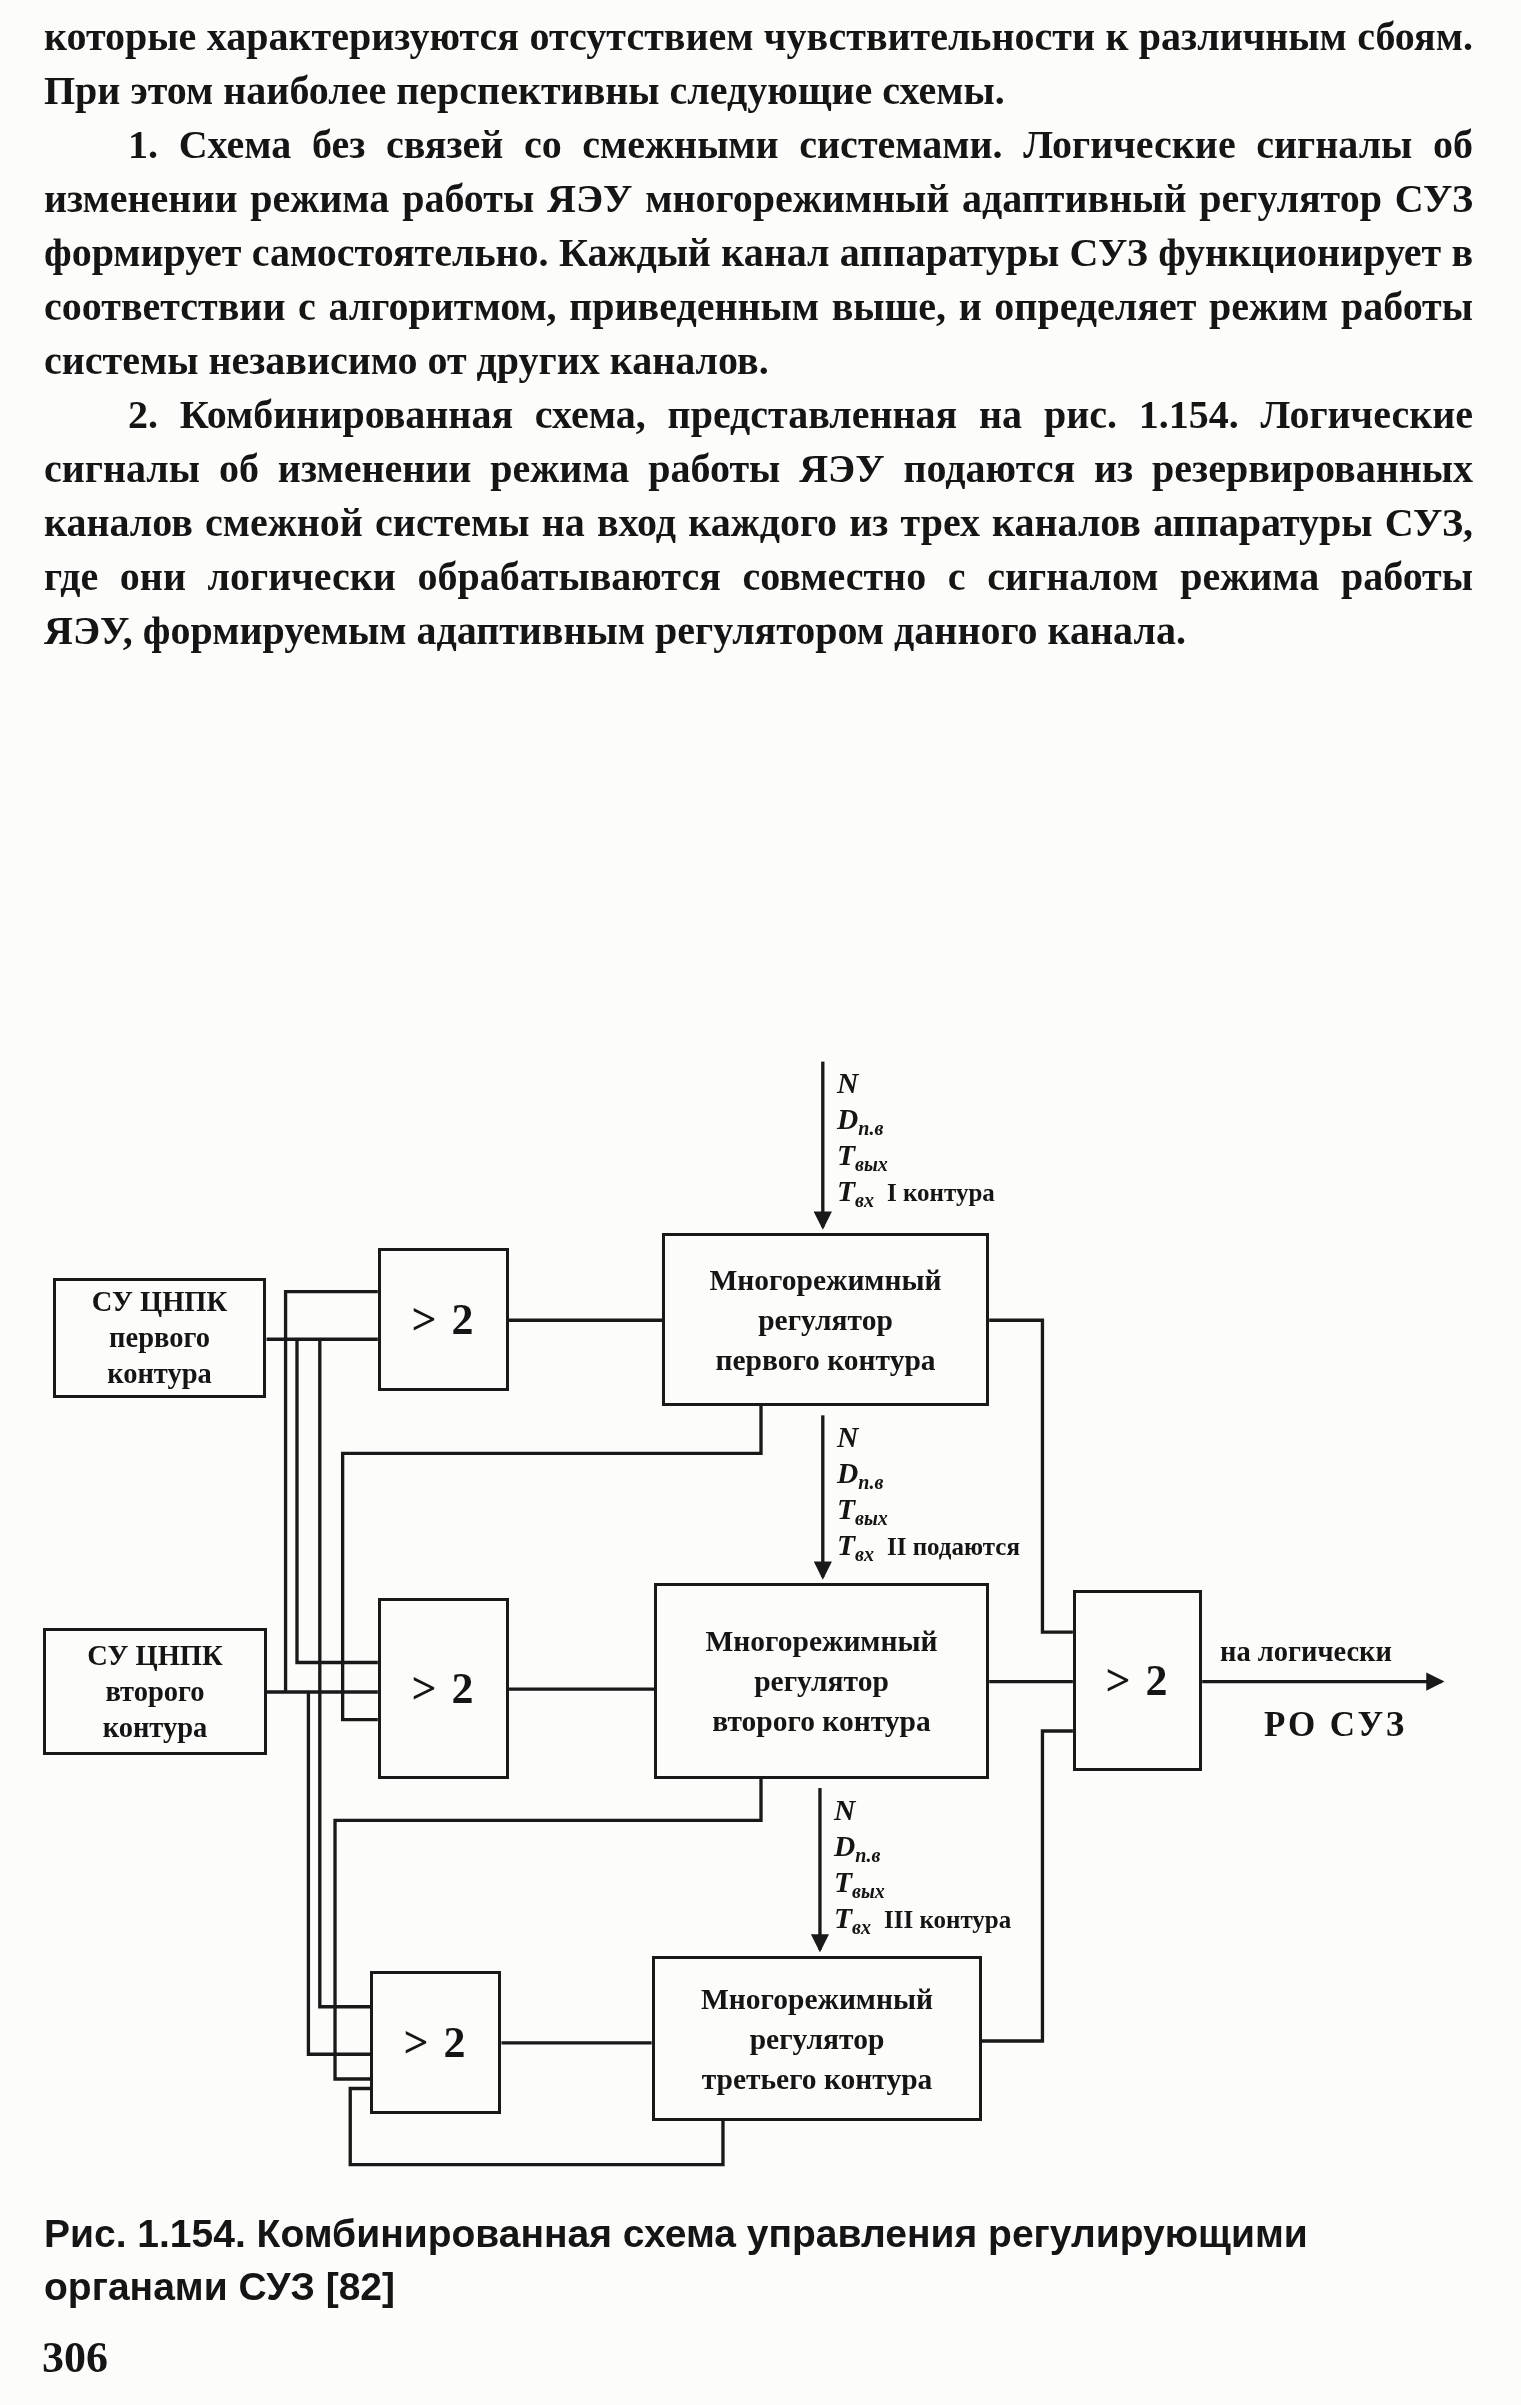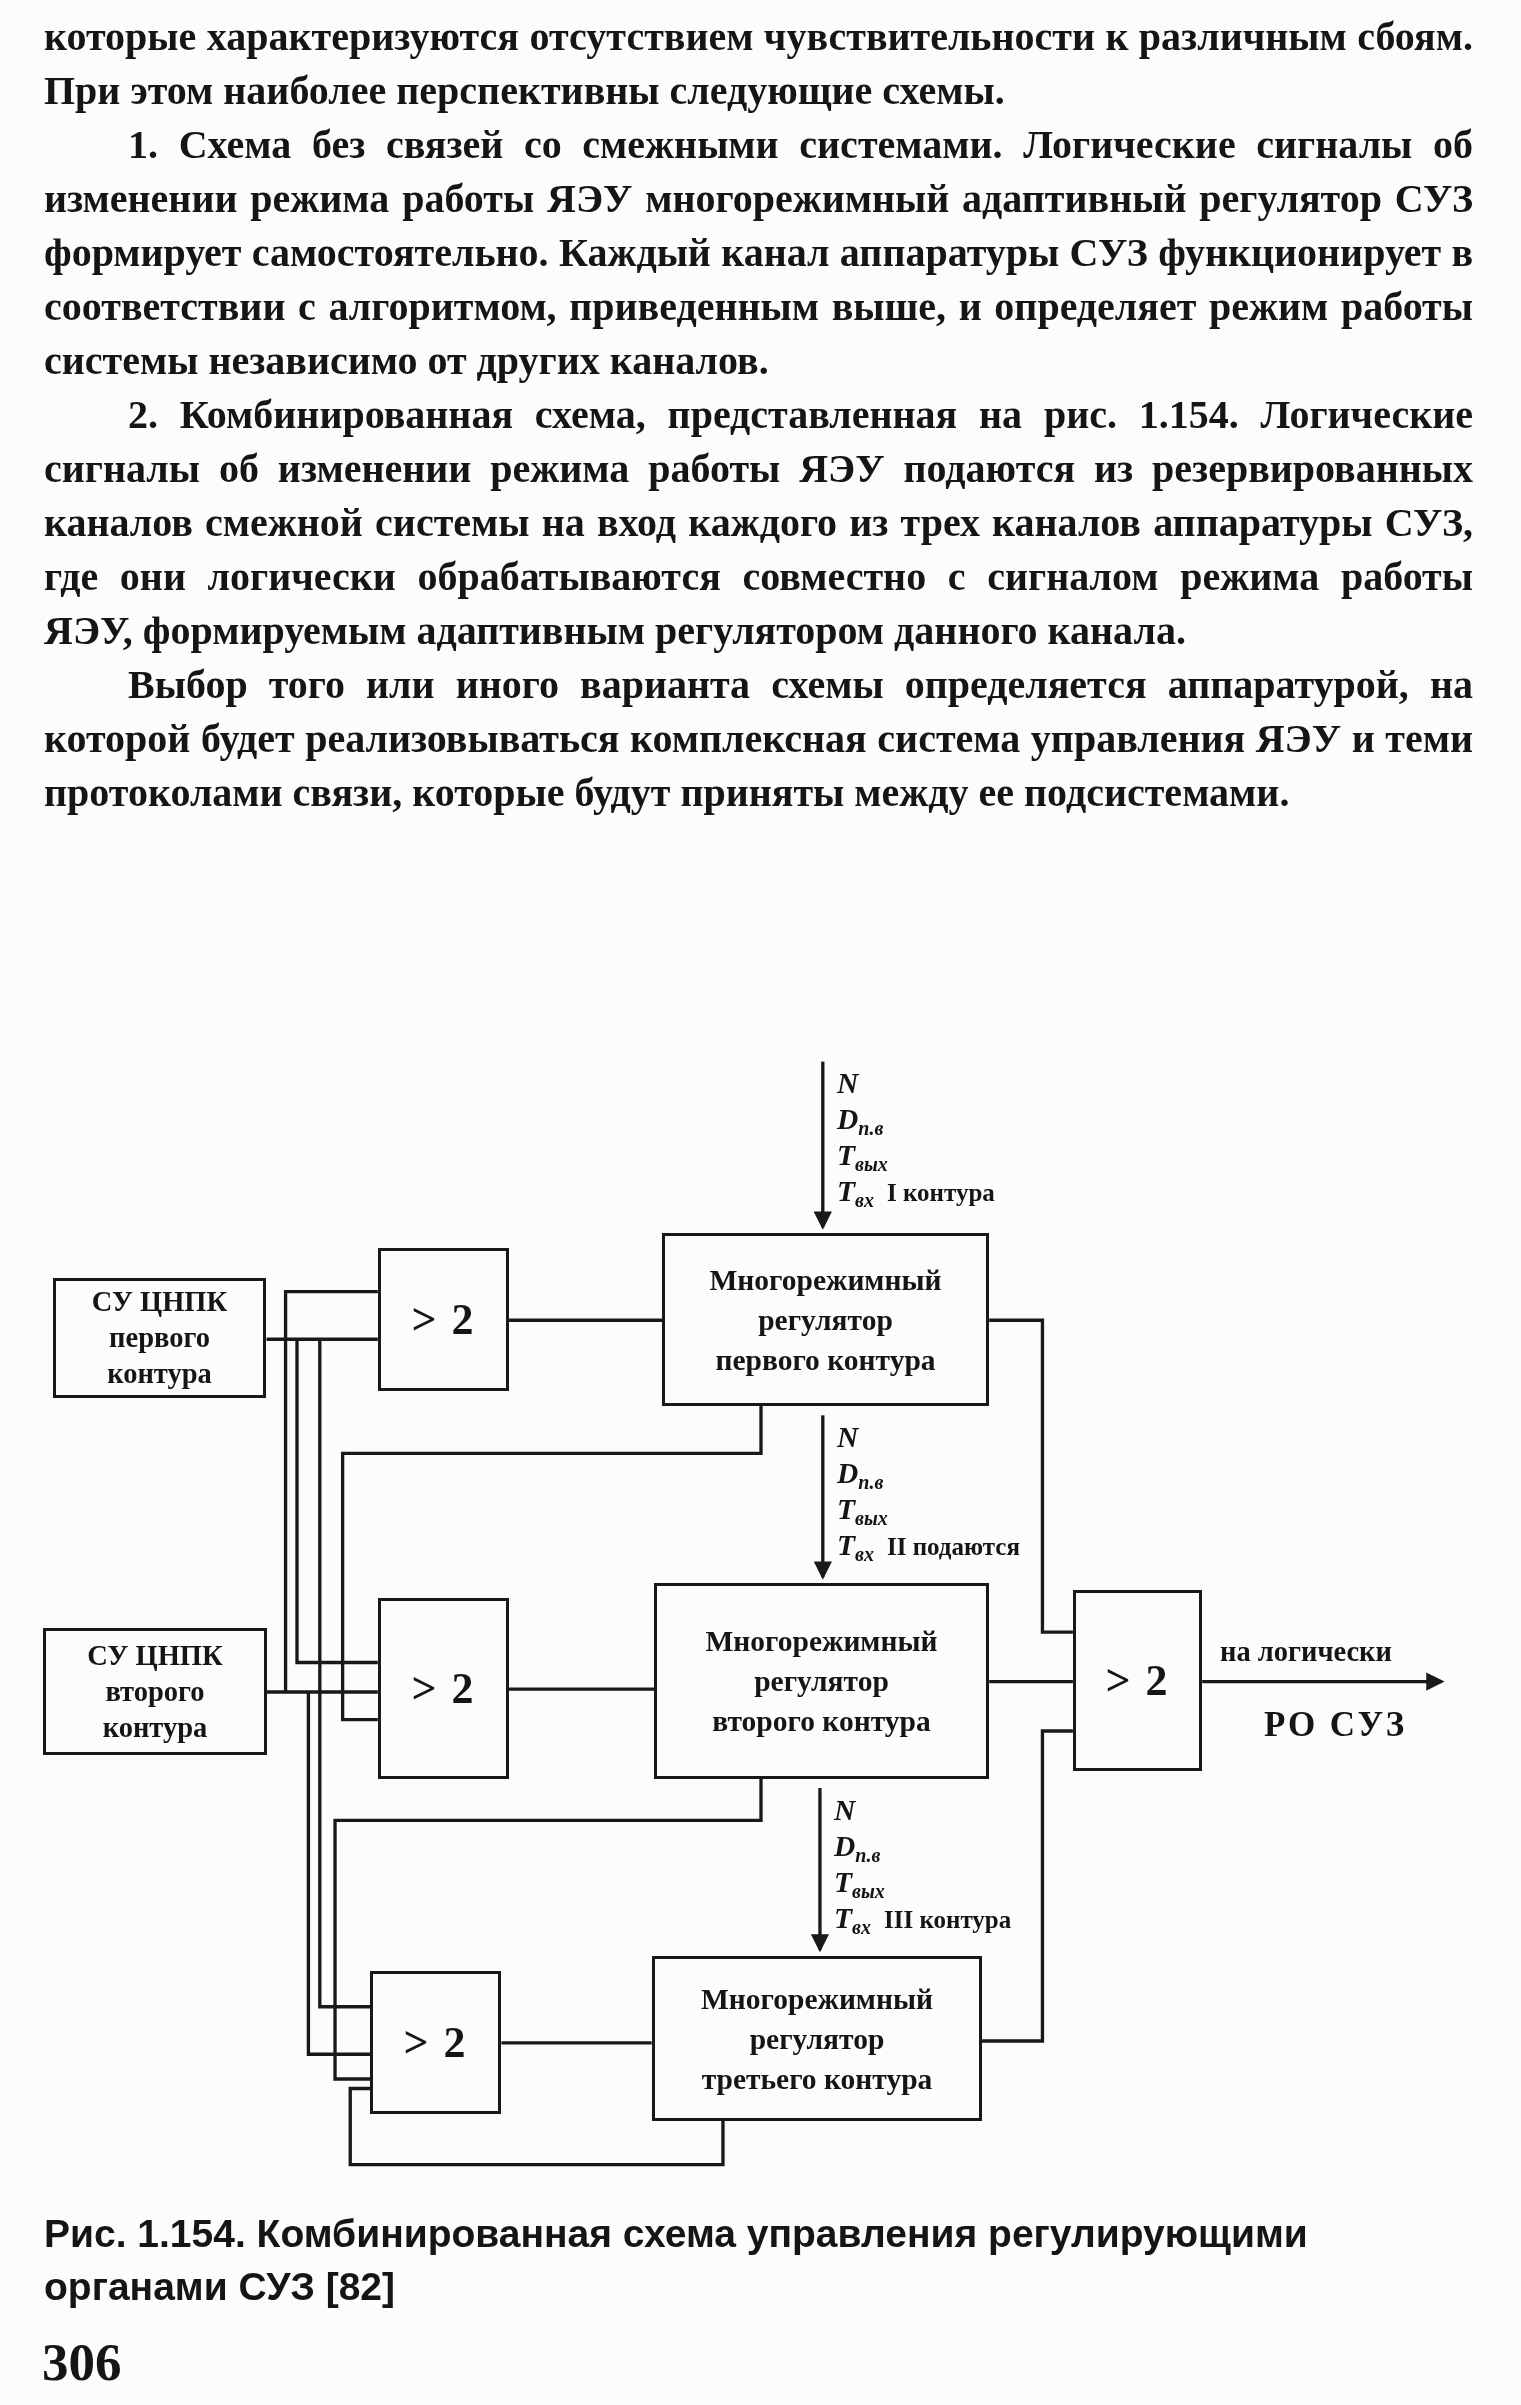--- a/index.html
+++ b/index.html
@@ -37,33 +37,32 @@
   .out-line2 { position:absolute; left:1264px; top:651px; font-size:35px; font-weight:700; letter-spacing:2.9px; white-space:nowrap; }
 
   
   .caption {
     position:absolute; left:44px; top:2199px; width:1351px;
     font-family:"Liberation Sans", sans-serif; font-weight:700;
     font-size:39px; line-height:53px; text-align:left;margin-top:8px;
   }
   .pagenum {
     position:absolute; left:42px; top:2332px;
-    font-size:53px; font-weight:700; font-family:"Liberation Serif", serif;
+    font-size:44px; font-weight:700; font-family:"Liberation Serif", serif;
   }
 </style>
 </head>
 <body>
 
 <div class="page">
 
   <div class="content">
     <p class="noindent">которые характеризуются отсутствием чувствительности к различным сбоям. При этом наиболее перспективны следующие схемы.</p>
     <p>1. Схема без связей со смежными системами. Логические сигналы об изменении режима работы ЯЭУ многорежимный адаптивный регулятор СУЗ формирует самостоятельно. Каждый канал аппаратуры СУЗ функционирует в соответствии с алгоритмом, приведенным выше, и определяет режим работы системы независимо от других каналов.</p>
     <p>2. Комбинированная схема, представленная на рис. 1.154. Логические сигналы об изменении режима работы ЯЭУ подаются из резервированных каналов смежной системы на вход каждого из трех каналов аппаратуры СУЗ, где они логически обрабатываются совместно с сигналом режима работы ЯЭУ, формируемым адаптивным регулятором данного канала.</p>
-    <p>Выбор того или иного варианта схемы определяется аппаратурой, на которой будет реализовываться комплексная система управления ЯЭУ и теми протоколами связи, которые будут приняты между ее подсистемами.</p>
   </div>
 
   <div class="diagram">
 
     <svg width="1522" height="1141" viewBox="0 0 1600 1200">
       <defs>
         <marker id="ah" viewBox="0 0 10 10" refX="8.5" refY="5" markerWidth="5.5" markerHeight="5.5" orient="auto-start-reverse">
           <path d="M0,0 L10,5 L0,10 z" fill="#191919"></path>
         </marker>
       </defs>

